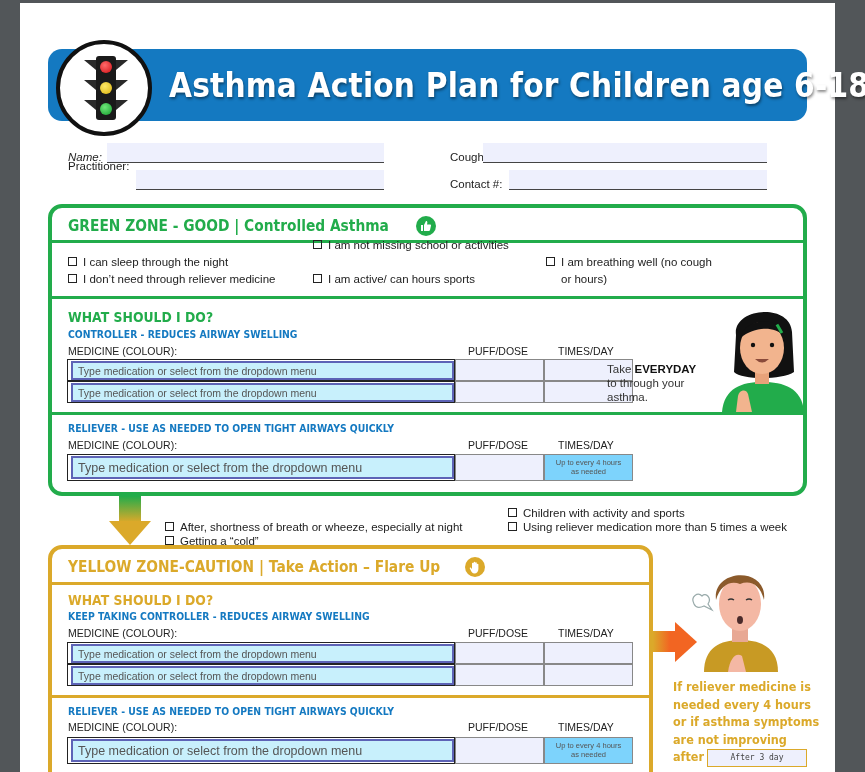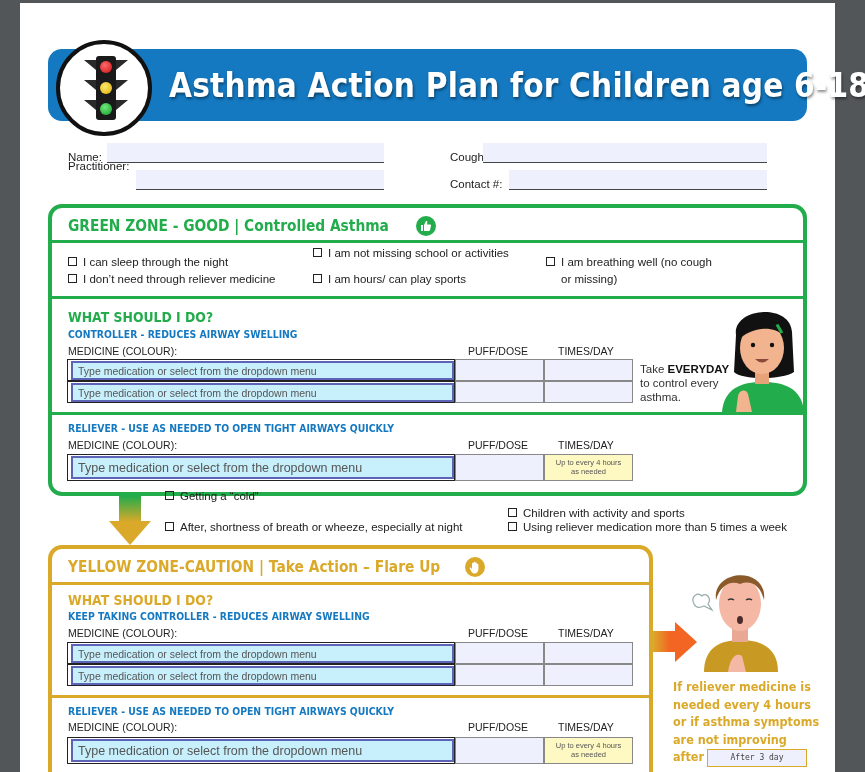--- a/index.html
+++ b/index.html
@@ -85,21 +85,21 @@
   .med-input {
     position:absolute; box-sizing:border-box; background:#c8f0fc;
     border:2px solid #5d63b6; color:#555; font-size:10.5px; padding-left:5px;
     font-family:"Liberation Sans", sans-serif; line-height:16px; overflow:hidden; white-space:nowrap;
   }
   .med-input.big { font-size:12.5px; line-height:20px; }
   .dose-cell {
     position:absolute; box-sizing:border-box; background:#eef0fd; border:1px solid #888;
   }
   .note-cell {
-    position:absolute; box-sizing:border-box; background:#fef9c3; border:1px solid #888;
+    position:absolute; box-sizing:border-box; background:#7dd3fc; border:1px solid #888;
     font-size:7.5px; color:#555; text-align:center; line-height:9px; padding-top:3px;
   }
   .side-text { position:absolute; font-size:11.5px; color:#333; line-height:14px; }
   .yellow-note {
     position:absolute; font-size:12.5px; font-weight:bold; color:#dba92a; line-height:17.5px;
     font-family:"DejaVu Sans", sans-serif; transform:scaleX(0.9); transform-origin:left top;
   }
   .after-field {
     position:absolute; left:707px; top:749px; width:100px; height:18px;
     background:#eef0fd; border:1px solid #dba92a; box-sizing:border-box;
@@ -121,21 +121,21 @@
   <div class="tl-wing" style="left:84px;top:100px;border-width:0 12px 10px 0;border-color:transparent #2a2a2a transparent transparent;"></div>
   <div class="tl-wing" style="left:116px;top:60px;border-width:10px 12px 0 0;border-color:#2a2a2a transparent transparent transparent;"></div>
   <div class="tl-wing" style="left:116px;top:80px;border-width:10px 12px 0 0;border-color:#2a2a2a transparent transparent transparent;"></div>
   <div class="tl-wing" style="left:116px;top:100px;border-width:10px 12px 0 0;border-color:#2a2a2a transparent transparent transparent;"></div>
   <div class="tl-body"></div>
   <div class="tl-light" style="top:61px;background:radial-gradient(circle at 40% 35%,#ff6a6a,#d10f14);"></div>
   <div class="tl-light" style="top:82px;background:radial-gradient(circle at 40% 35%,#ffe866,#d8b20e);"></div>
   <div class="tl-light" style="top:103px;background:radial-gradient(circle at 40% 35%,#6ee87a,#139c2b);"></div>
 </div>
 
-<div class="info-label" style="left:68px;top:151px;">Name:</div>
+<div class="info-label" style="left:68px;top:151px;font-style:italic;">Name:</div>
 <div class="info-field" style="left:107px;top:143px;width:277px;"></div>
 <div class="info-label" style="left:450px;top:151px;">Cough:</div>
 <div class="info-field" style="left:483px;top:143px;width:284px;"></div>
 <div class="info-label" style="left:68px;top:160px;">Practitioner:</div>
 <div class="info-field" style="left:136px;top:170px;width:248px;"></div>
 <div class="info-label" style="left:450px;top:178px;">Contact #:</div>
 <div class="info-field" style="left:509px;top:170px;width:258px;"></div>
 
 <div class="zone green-zone"></div>
 <div class="hline" style="left:52px;top:240px;width:751px;background:#22ac4b;"></div>
@@ -143,47 +143,47 @@
 <div class="hline" style="left:52px;top:412px;width:751px;background:#22ac4b;"></div>
 <div class="zone-title" style="left:68px;top:217px;color:#22ac4b;">GREEN ZONE - GOOD  |  Controlled Asthma</div>
 <div class="icon-circle" style="left:416px;top:216px;background:#22ac4b;">
   <svg width="12" height="12" viewBox="0 0 12 12">
       <path d="M1 5h2v6H1z M4 5l2-4c1 0 1.5 .5 1.3 2L7 4.5h3c.8 0 1.2.6 1 1.3l-1 4.2c-.2.6-.6 1-1.2 1H4z" fill="#fff"></path>
     </svg>
 </div>
 
 <div class="check" style="left:68px;top:256px;"><span class="cb"></span><span>I can sleep through the night</span></div>
 <div class="check" style="left:68px;top:273px;"><span class="cb"></span><span>I don’t need through reliever medicine</span></div>
-<div class="check" style="left:313px;top:247px;"><span class="cb"></span><span>I am not missing school or activities</span></div>
-<div class="check" style="left:313px;top:273px;"><span class="cb"></span><span>I am hours/ can play sports</span></div>
+<div class="check" style="left:313px;top:239px;"><span class="cb"></span><span>I am not missing school or activities</span></div>
+<div class="check" style="left:313px;top:273px;"><span class="cb"></span><span>I am active/ can hours sports</span></div>
 <div class="check" style="left:546px;top:256px;"><span class="cb"></span><span>I am breathing well (no cough</span></div>
-<div class="check" style="left:561px;top:273px;">or missing)</div>
+<div class="check" style="left:561px;top:273px;">or hours)</div>
 
 <div class="sec-head" style="left:68px;top:309px;color:#22ac4b;">WHAT SHOULD I DO?</div>
 <div class="sub-head" style="left:68px;top:329px;">CONTROLLER - REDUCES AIRWAY SWELLING</div>
 <div class="col-label" style="left:68px;top:345px;">MEDICINE (COLOUR):</div>
 <div class="col-label" style="left:468px;top:345px;">PUFF/DOSE</div>
 <div class="col-label" style="left:558px;top:345px;">TIMES/DAY</div>
 
 <div>
   <div class="med-row" style="left:67px;top:359px;width:388px;"></div>
   <div class="med-input" style="left:71px;top:361px;width:383px;height:19px;">Type medication or select from the dropdown menu</div>
   <div class="dose-cell" style="left:455px;top:359px;width:89px;height:22px;"></div>
   <div class="dose-cell" style="left:544px;top:359px;width:89px;height:22px;"></div>
 </div>
 <div>
   <div class="med-row" style="left:67px;top:381px;width:388px;"></div>
   <div class="med-input" style="left:71px;top:383px;width:383px;height:19px;">Type medication or select from the dropdown menu</div>
   <div class="dose-cell" style="left:455px;top:381px;width:89px;height:22px;"></div>
   <div class="dose-cell" style="left:544px;top:381px;width:89px;height:22px;"></div>
 </div>
 
-<div class="side-text" style="left:640px;top:362px;">
+<div class="side-text" style="left:607px;top:362px;">
   <span>Take </span><b style="color:#111;">EVERYDAY</b><br>
-  <span>to control every</span><br>
+  <span>to through your</span><br>
   <span>asthma.</span>
 </div>
 
 <div>
   <svg class="abs" style="left:722px;top:300px;" width="82" height="112" viewBox="0 0 82 112">
     <path d="M14 35 C10 8 68 2 70 32 L72 72 C60 80 20 80 12 72 Z" fill="#111"></path>
     <path d="M0 112 C2 88 20 82 40 82 C62 82 80 88 82 112 Z" fill="#22ac4b"></path>
     <rect x="33" y="66" width="14" height="18" fill="#e8a27a"></rect>
     <ellipse cx="40" cy="48" rx="22" ry="26" fill="#f2b48e"></ellipse>
     <path d="M18 38 C22 18 58 14 62 36 C52 26 34 26 18 38 Z" fill="#111"></path>
@@ -206,21 +206,21 @@
   <div class="note-cell" style="left:544px;top:454px;width:89px;height:27px;">
     <span>Up to every 4 hours</span><br><span>as needed</span>
   </div>
 </div>
 
 <div>
   <div class="abs" style="left:119px;top:496px;width:22px;height:26px;background:linear-gradient(#22ac4b,#dba92a);"></div>
   <div class="abs" style="left:109px;top:521px;width:0;height:0;border-left:21px solid transparent;border-right:21px solid transparent;border-top:24px solid #dba92a;"></div>
 </div>
 
-<div class="check" style="left:165px;top:490px;"><span class="cb"></span><span>Getting a “cold”</span></div>
+<div class="check" style="left:165px;top:535px;"><span class="cb"></span><span>Getting a “cold”</span></div>
 <div class="check" style="left:165px;top:521px;"><span class="cb"></span><span>After, shortness of breath or wheeze, especially at night</span></div>
 <div class="check" style="left:508px;top:507px;"><span class="cb"></span><span>Children with activity and sports</span></div>
 <div class="check" style="left:508px;top:521px;"><span class="cb"></span><span>Using reliever medication more than 5 times a week</span></div>
 
 <div class="zone yellow-zone"></div>
 <div class="hline" style="left:52px;top:582px;width:597px;background:#dba92a;"></div>
 <div class="hline" style="left:52px;top:695px;width:597px;background:#dba92a;"></div>
 <div class="zone-title" style="left:68px;top:558px;color:#dba92a;">YELLOW ZONE-CAUTION  |  Take Action – Flare Up</div>
 <div class="icon-circle" style="left:465px;top:557px;background:#dba92a;">
   <svg width="12" height="13" viewBox="0 0 12 13">

